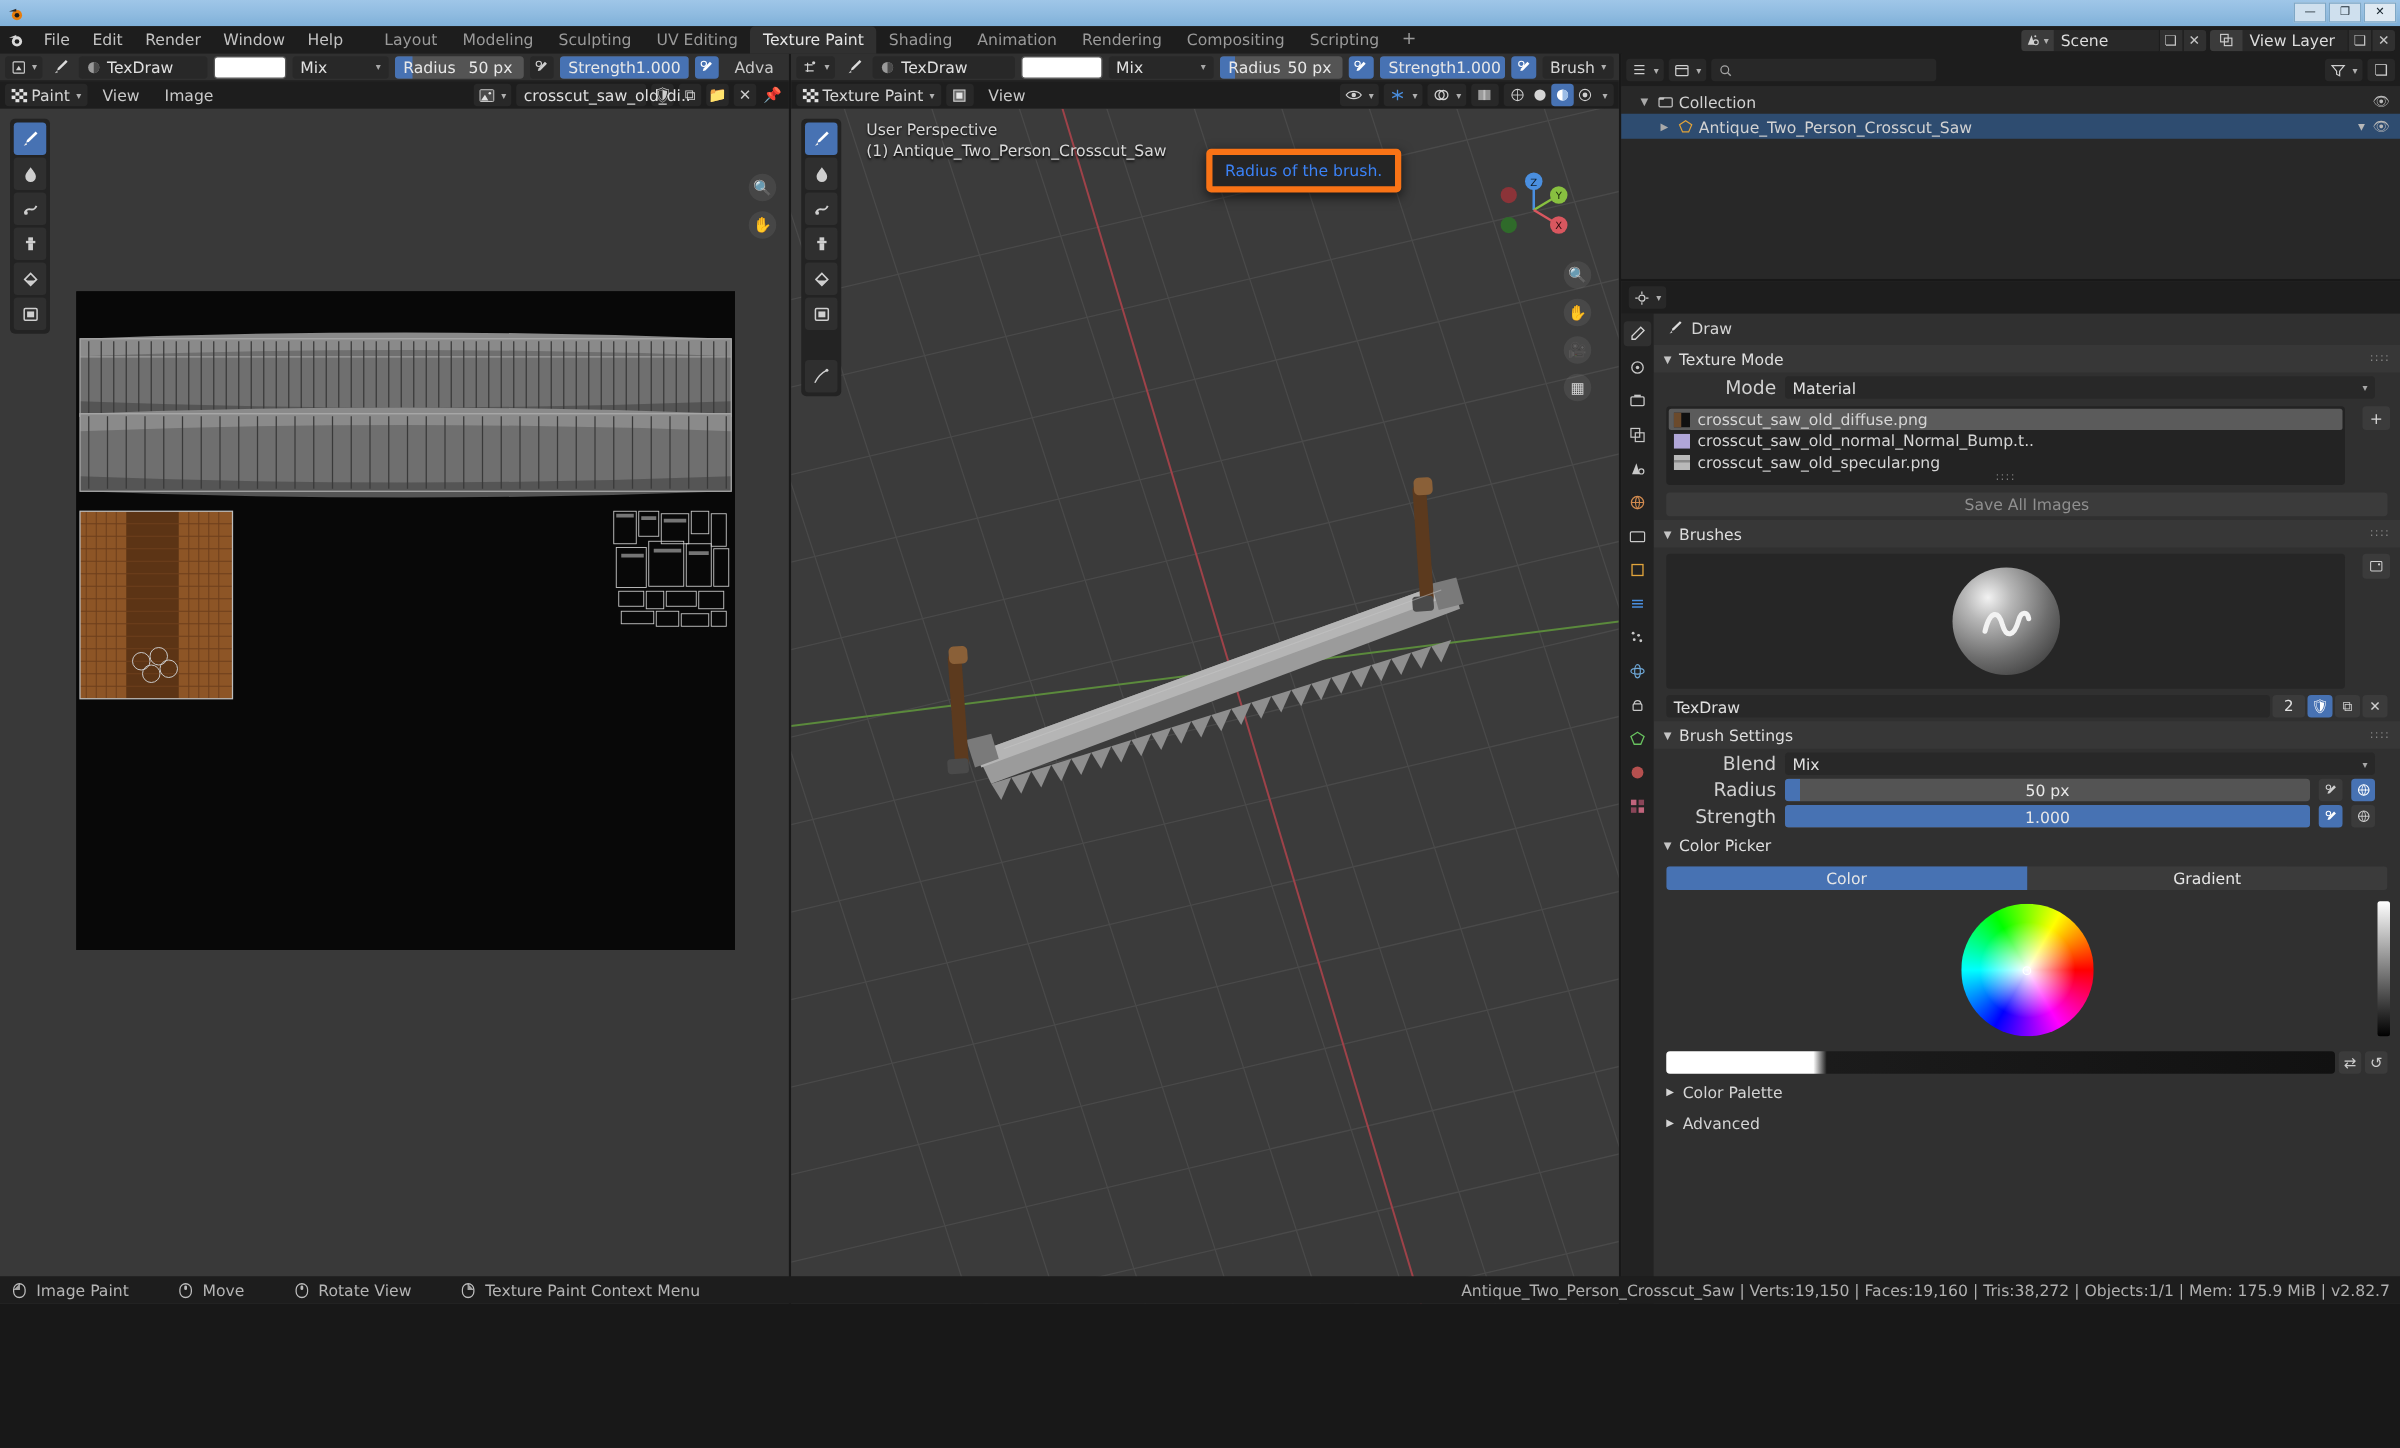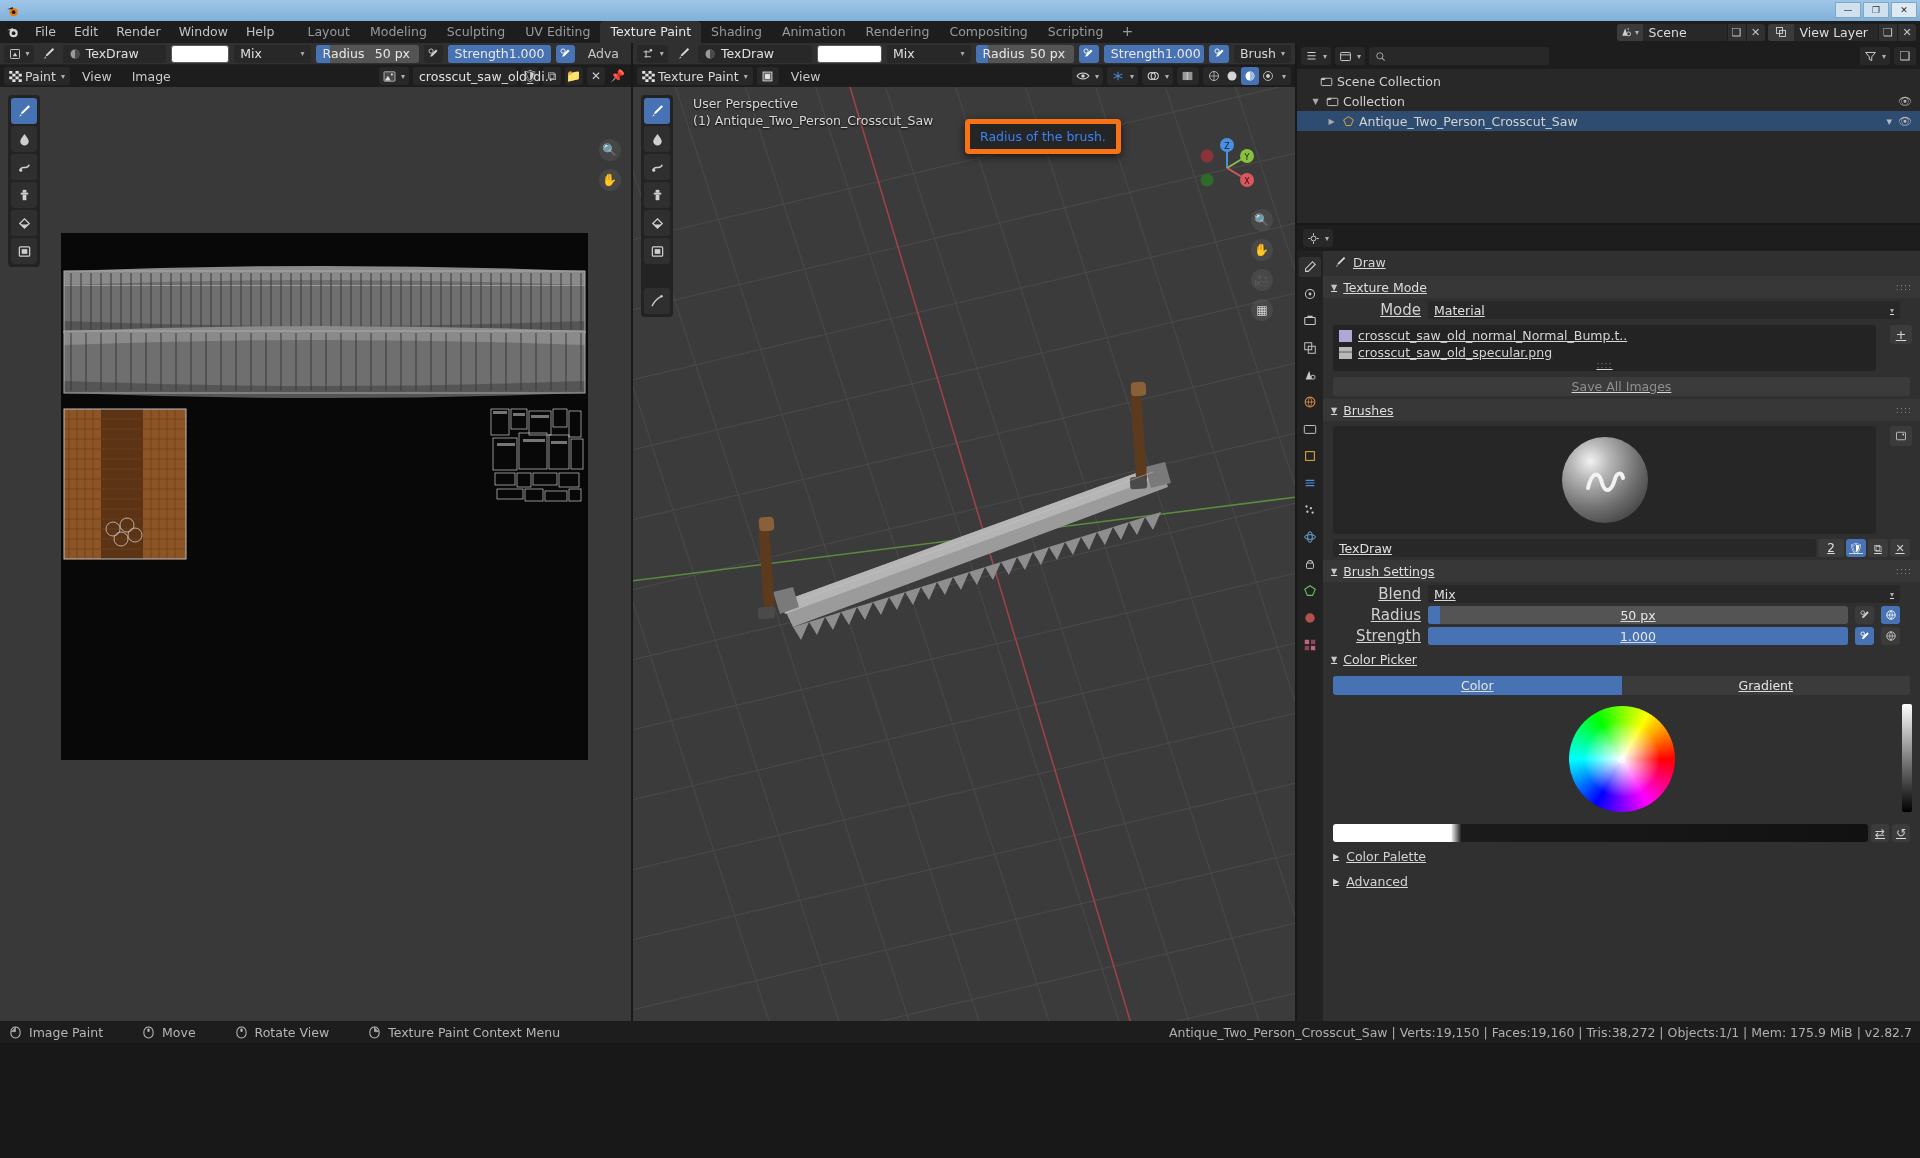--- a/index.html
+++ b/index.html
@@ -211,21 +211,21 @@
     position:absolute; left:0; top:26px; width:26px; bottom:0; background:#222;
     display:flex; flex-direction:column; align-items:center; padding-top:6px; gap:7px;
   }
   .pr-tab {
     width:22px; height:20px; display:flex; align-items:center; justify-content:center;
     font-size:12px; color:#c8c8c8; border-radius:3px;
   }
   .pr-tab.active { background:#303030; }
   .pr-body {
     position:absolute; left:26px; top:26px; right:0; bottom:0; background:#303030;
-    overflow:hidden; padding:0;text-decoration:underline;
+    overflow:hidden; padding:0;
   }
   .pr-breadcrumb {
     height:22px; display:flex; align-items:center; gap:6px; padding:0 10px;
     color:#d5d5d5; font-size:12.5px;
   }
   .panel-hdr {
     height:22px; background:#373737; display:flex; align-items:center;
     padding:0 8px; gap:6px; color:#dedede; font-size:12.5px; margin-top:3px;
     position:relative;
   }
@@ -1037,28 +1037,20 @@
       <div class="hdr-btn" style="padding:0 4px;">
         <svg width="13" height="13" viewBox="0 0 16 16">
             <path d="M2 3 H14 L9.5 8.5 V13 L6.5 11.5 V8.5 Z" fill="none" stroke="#d0d0d0" stroke-width="1.2"></path>
           </svg>
         <span class="dropdown-arrow">▾</span>
       </div>
       <div class="icon-btn">❏</div>
     </div>
 
     <div class="ol-body">
-      <div class="ol-row">
-        <span class="twisty"></span>
-        <svg width="13" height="13" viewBox="0 0 16 16">
-            <rect x="1.5" y="4" width="13" height="9" rx="1.2" fill="none" stroke="#c4c4c4" stroke-width="1.2"></rect>
-            <path d="M1.5 6 L6 6 L7 4 L1.5 4 Z" fill="#c4c4c4"></path>
-          </svg>
-        <span>Scene Collection</span>
-      </div>
       <div class="ol-row ol-indent-1">
         <span class="twisty">▼</span>
         <svg width="13" height="13" viewBox="0 0 16 16">
             <rect x="1.5" y="4" width="13" height="9" rx="1.2" fill="none" stroke="#c4c4c4" stroke-width="1.2"></rect>
             <path d="M1.5 6 L6 6 L7 4 L1.5 4 Z" fill="#c4c4c4"></path>
           </svg>
         <span>Collection</span>
         <span class="ol-eye">👁</span>
       </div>
       <div class="ol-row ol-indent-2 selected">
@@ -1193,20 +1185,27 @@
       <div class="prow">
         <span class="plabel">Mode</span>
         <div class="dd" style="flex:1;margin-right:10px;">
           <span>Material</span>
           <span class="caret">▾</span>
         </div>
       </div>
 
       <div style="display:flex;align-items:flex-start;">
         <div class="slot-list" style="flex:1;">
+          <div class="slot-row sel">
+            <svg class="slot-thumb" viewBox="0 0 13 12">
+                <rect width="13" height="12" fill="#101010"></rect>
+                <rect x="0" y="0" width="6" height="12" fill="#6b4a2c"></rect>
+              </svg>
+            <span>crosscut_saw_old_diffuse.png</span>
+          </div>
           <div class="slot-row">
             <svg class="slot-thumb" viewBox="0 0 13 12">
                 <rect width="13" height="12" fill="#b0a6d8"></rect>
               </svg>
             <span>crosscut_saw_old_normal_Normal_Bump.t..</span>
           </div>
           <div class="slot-row">
             <svg class="slot-thumb" viewBox="0 0 13 12">
                 <rect width="13" height="12" fill="#b9b9b9"></rect>
                 <rect x="0" y="4" width="13" height="2" fill="#8a8a8a"></rect>

